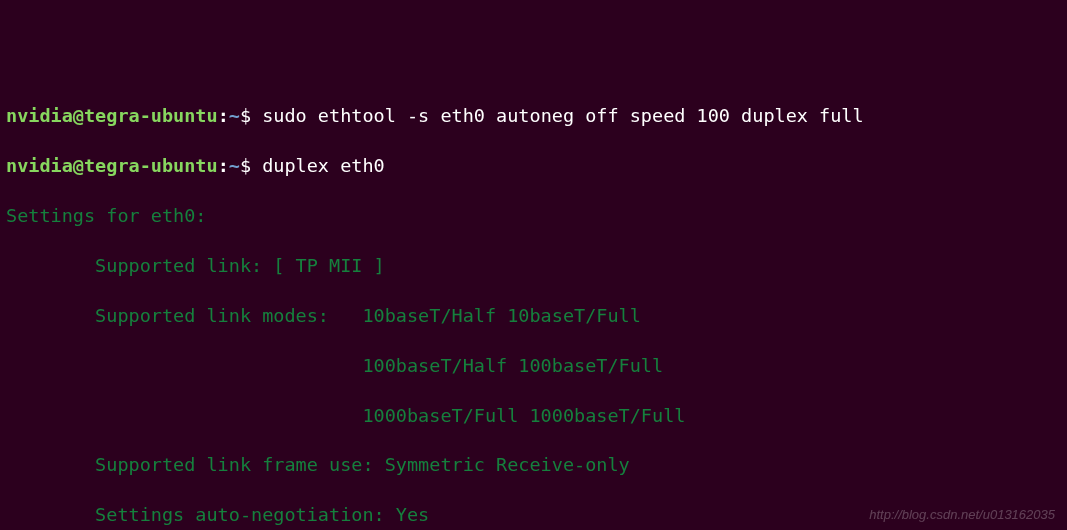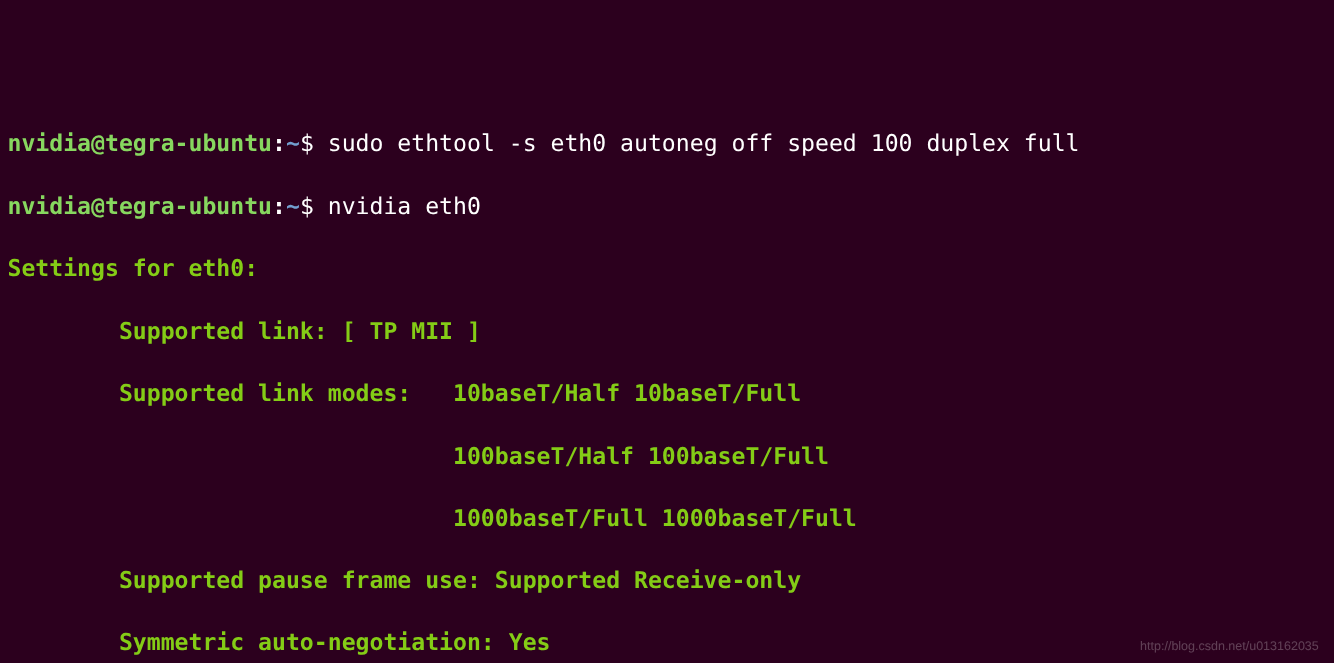--- a/index.html
+++ b/index.html
@@ -32,49 +32,49 @@
       color: #729fcf;
       font-weight: bold;
     }
     .prompt-dollar {
       color: #ffffff;
     }
     .command {
       color: #ffffff;
     }
     .output {
-      color: #84cc16;
-      font-weight: bold;
+      color: #15803d;
     }
     .watermark {
       position: absolute;
       bottom: 6px;
       right: 12px;
       color: rgba(255,255,255,0.25);
       font-family: sans-serif;
-      font-size: 10px;
+      font-size: 13px;
+      font-style: italic;
     }
     .line {
       display: block;
     }
   </style>
 </head>
 <body>
 
 
 
 <span class="line"><span class="prompt-user">nvidia@tegra-ubuntu</span><span class="prompt-colon">:</span><span class="prompt-path">~</span><span class="prompt-dollar">$</span><span class="command"> sudo ethtool -s eth0 autoneg off speed 100 duplex full</span></span>
-<span class="line"><span class="prompt-user">nvidia@tegra-ubuntu</span><span class="prompt-colon">:</span><span class="prompt-path">~</span><span class="prompt-dollar">$</span><span class="command"> nvidia eth0</span></span>
+<span class="line"><span class="prompt-user">nvidia@tegra-ubuntu</span><span class="prompt-colon">:</span><span class="prompt-path">~</span><span class="prompt-dollar">$</span><span class="command"> duplex eth0</span></span>
 <span class="line output">Settings for eth0:</span>
 <span class="line output">        Supported link: [ TP MII ]</span>
 <span class="line output">        Supported link modes:   10baseT/Half 10baseT/Full</span>
 <span class="line output">                                100baseT/Half 100baseT/Full</span>
 <span class="line output">                                1000baseT/Full 1000baseT/Full</span>
-<span class="line output">        Supported pause frame use: Supported Receive-only</span>
-<span class="line output">        Symmetric auto-negotiation: Yes</span>
+<span class="line output">        Supported link frame use: Symmetric Receive-only</span>
+<span class="line output">        Settings auto-negotiation: Yes</span>
 
 
 
 
 
 
 
 
 
 

